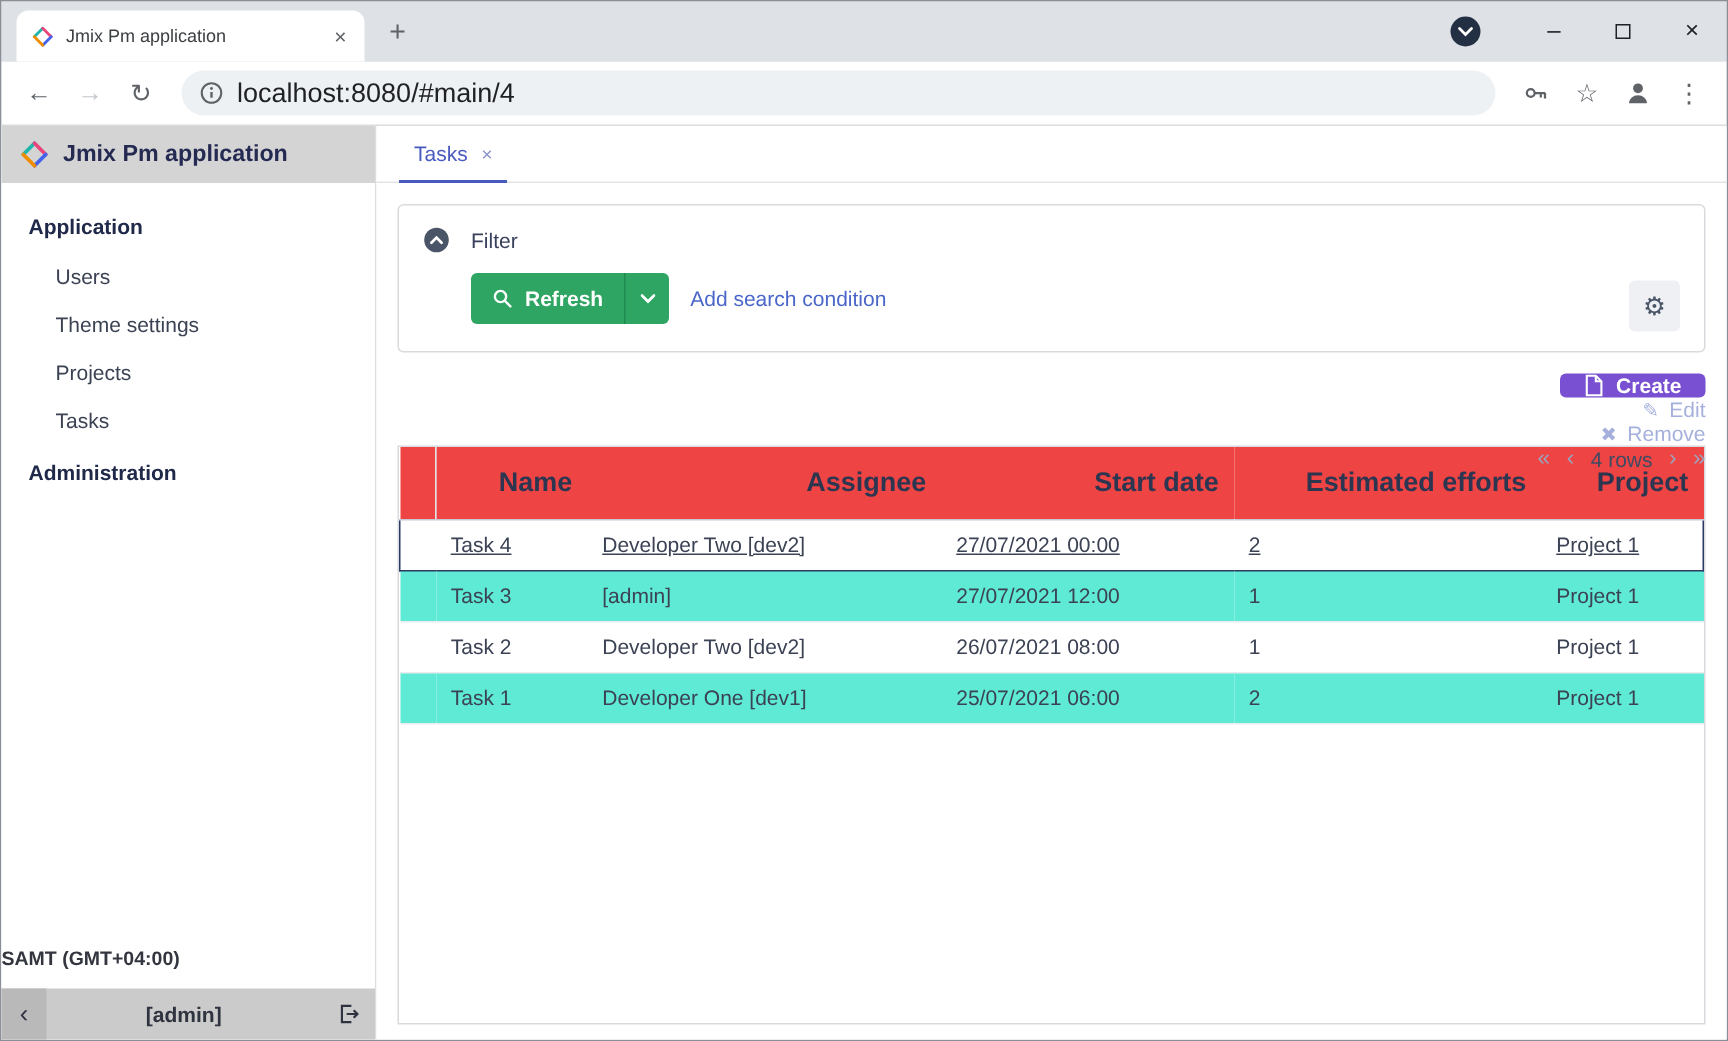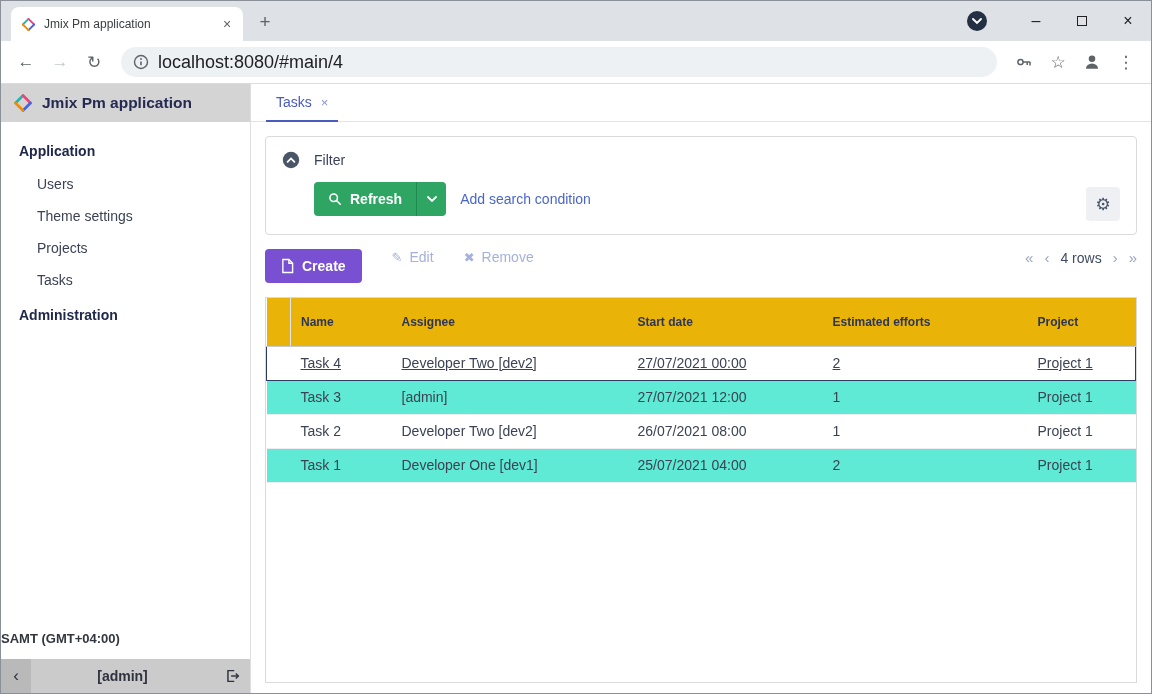--- a/index.html
+++ b/index.html
@@ -53,30 +53,30 @@
   .filter-panel { border:1px solid #d8dade; border-radius:4px; padding:14px 16px; position:relative; height:99px; }
   .filter-head { display:flex; align-items:center; gap:14px; }
   .filter-title { font-size:14px; color:#3a415c; }
   .filter-row2 { margin-top:13px; margin-left:32px; display:flex; align-items:center; gap:14px; }
   .refresh-btn { display:flex; height:34px; border-radius:4px; overflow:hidden; }
   .refresh-main { background:#2EA562; color:#fff; display:flex; align-items:center; gap:8px; padding:0 14px; font-size:14px; font-weight:bold; }
   .refresh-caret { background:#2EA562; border-left:1px solid #1f8a50; width:30px; display:flex; align-items:center; justify-content:center; }
   .add-cond { font-size:14px; color:#4A66C9; }
   .gear-btn { position:absolute; right:16px; top:50px; width:34px; height:34px; background:#eef0f3; border-radius:4px; display:flex; align-items:center; justify-content:center; font-size:17px; color:#4a5568; }
 
-  .actions { margin-top:14px; display:flex; align-items:flex-start; height:34px; }
+  .actions { margin-top:14px; display:flex; align-items:flex-end; height:34px;flex-direction:column; }
   .create-btn { background:#7950D2; color:#fff; border-radius:4px; height:34px; display:flex; align-items:center; gap:8px; padding:0 16px; font-size:14px; font-weight:bold; }
   .ghost-btn { display:flex; align-items:center; gap:7px; font-size:14px; color:#a5b1dc; margin-left:30px; }
   .ghost-btn .gicon { font-size:13px; }
   .pager { margin-left:auto; display:flex; align-items:center; gap:11px; color:#9aa4bd; font-size:15px; }
   .pager .count { color:#3f4a63; font-size:14px; }
 
   .table-wrap { margin-top:14px; border:1px solid #d8dade; height:386px; overflow:hidden; background:#fff; }
   table { border-collapse:collapse; width:100%; table-layout:fixed; }
-  th { font-size:12px; font-weight:bold; color:#2c3650; text-align:left; height:48px; padding:0 10px; border-bottom:1px solid #c6cad3; background:#eab308; }
+  th { font-size:18px; font-weight:bold; color:#2c3650; text-align:right; height:48px; padding:0 10px; border-bottom:1px solid #c6cad3; background:#ef4444; }
   th.selcol { border-right:1px solid #e2e4e9; }
   td { font-size:14px; color:#3b4254; height:34px; padding:0 10px; border-bottom:1px solid #ececf0; background:#fff; }
   tr.stripe td { background:#5eead4; }
   tr.sel td { background:#fff; border-top:1px solid #2C3A66; border-bottom:1px solid #2C3A66;text-decoration:underline; }
   tr.sel td:first-child { border-left:1px solid #2C3A66; }
   tr.sel td:last-child { border-right:1px solid #2C3A66; }
 </style>
 </head>
 <body>
 
@@ -284,21 +284,21 @@
                 <td>Task 2</td>
                 <td>Developer Two [dev2]</td>
                 <td>26/07/2021 08:00</td>
                 <td>1</td>
                 <td>Project 1</td>
               </tr>
               <tr class="stripe">
                 <td></td>
                 <td>Task 1</td>
                 <td>Developer One [dev1]</td>
-                <td>25/07/2021 04:00</td>
+                <td>25/07/2021 06:00</td>
                 <td>2</td>
                 <td>Project 1</td>
               </tr>
             </tbody>
           </table>
         </div>
 
       </div>
     </div>
   </div>

